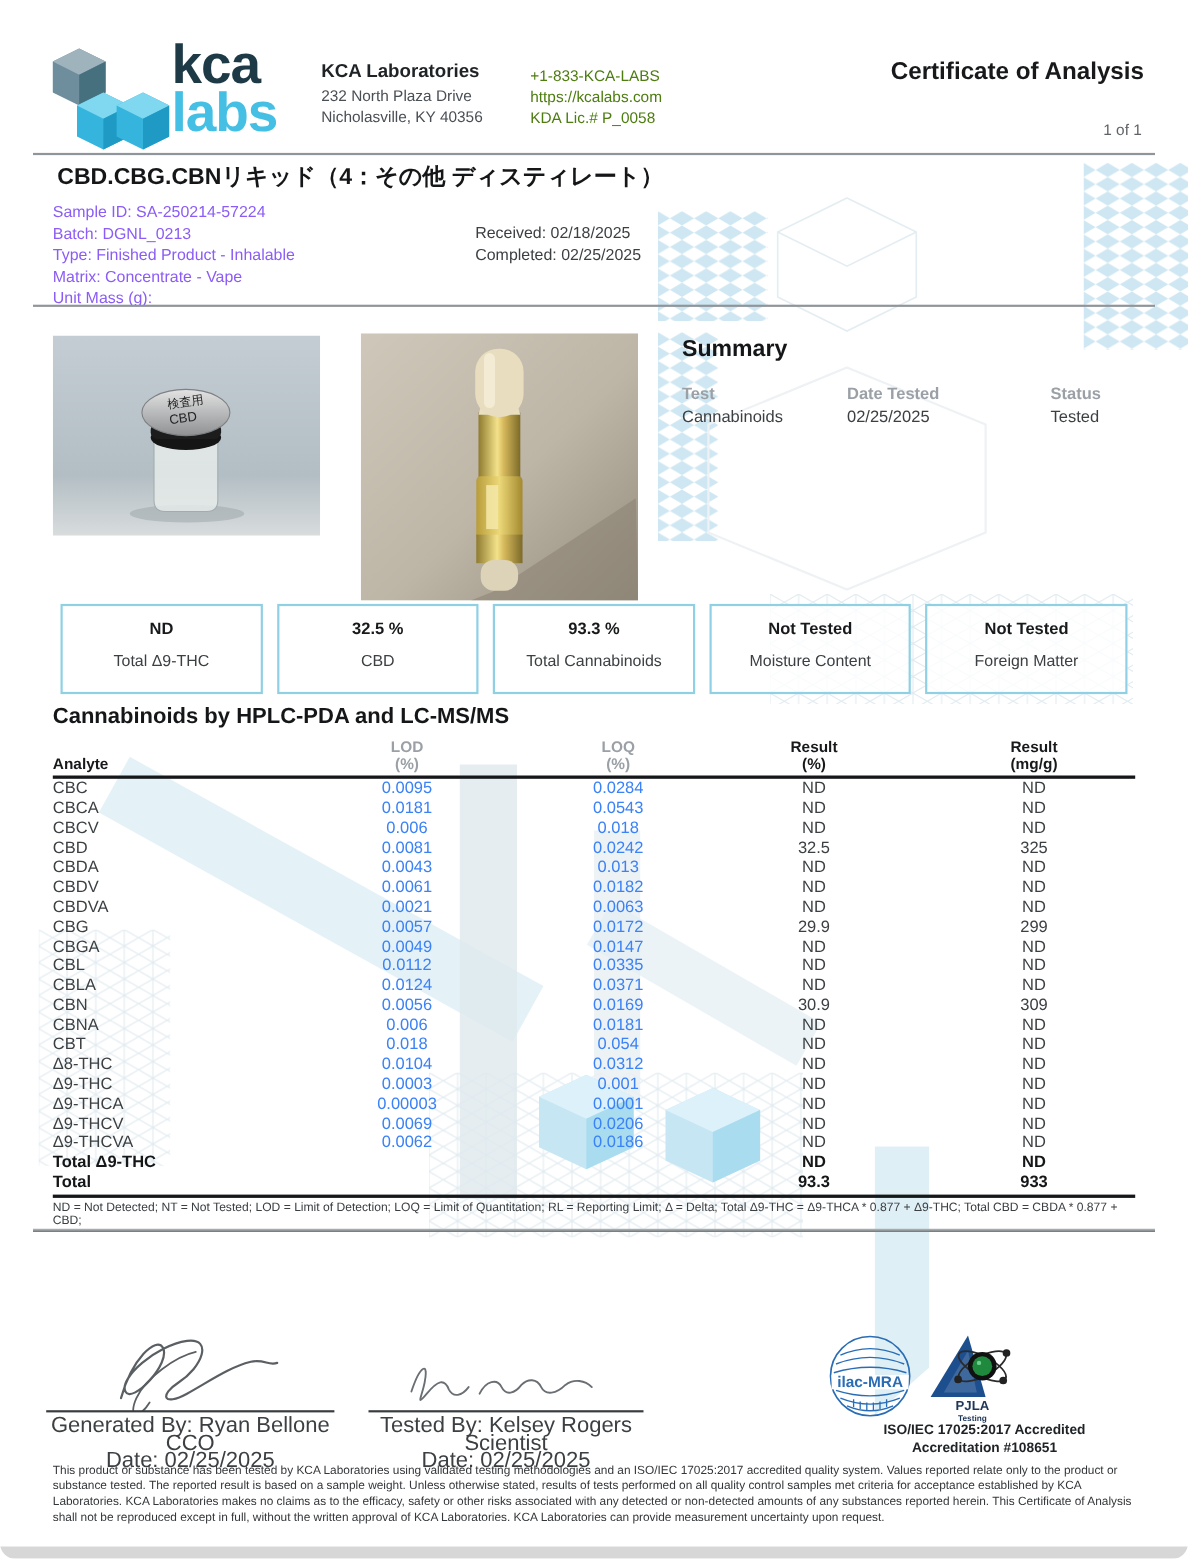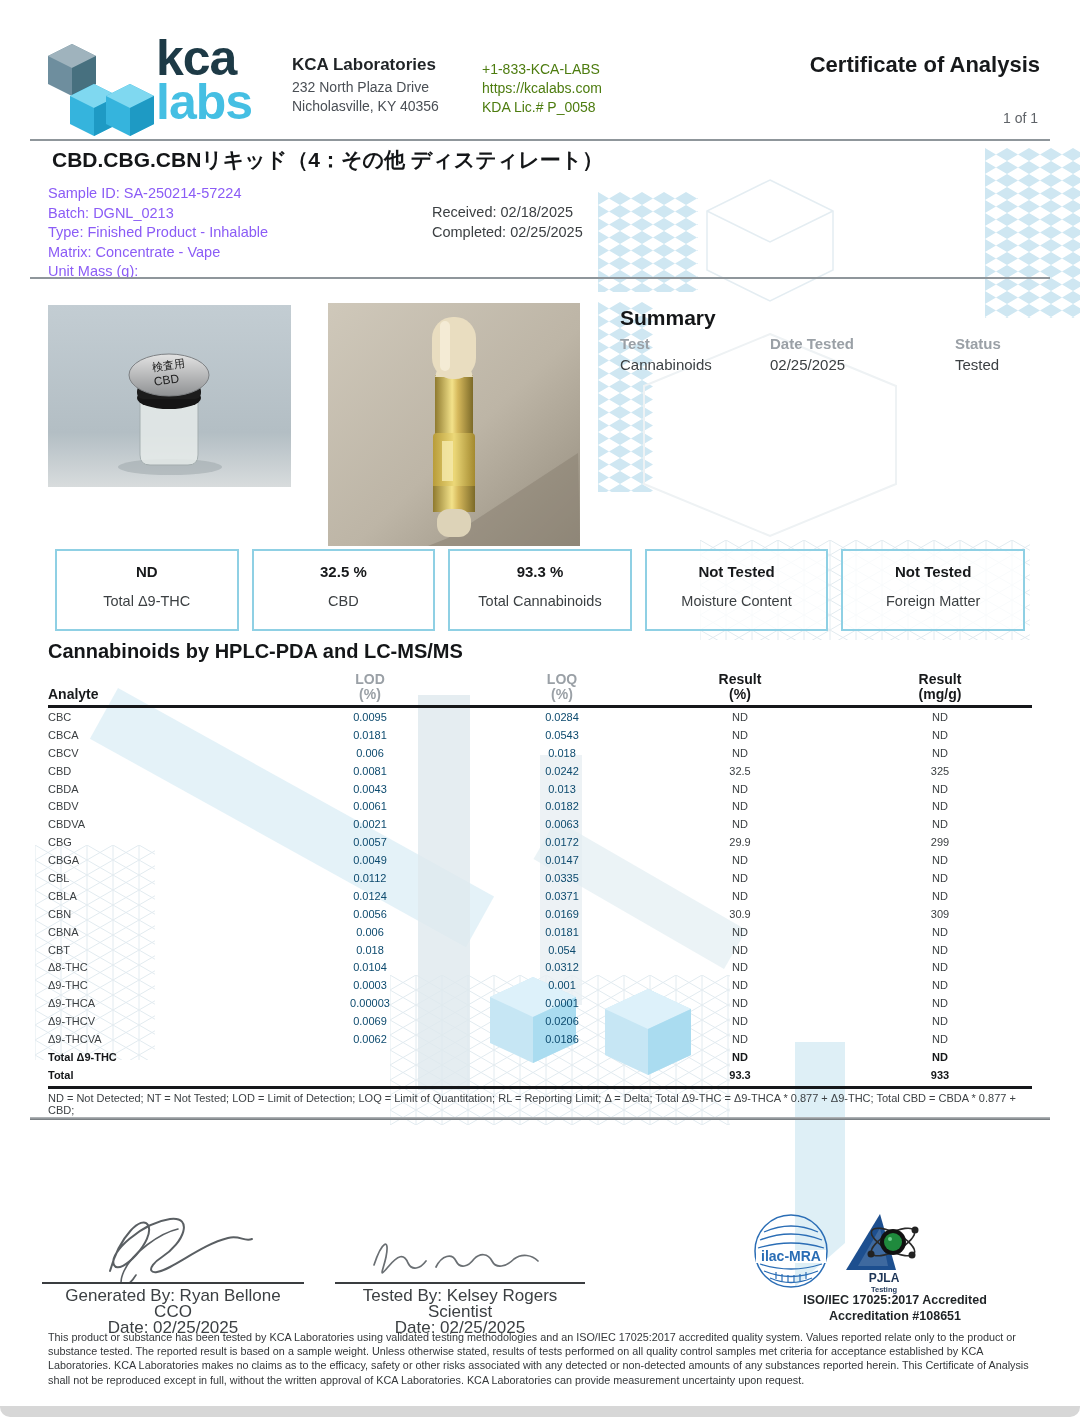--- a/index.html
+++ b/index.html
@@ -1,17 +1,17 @@
 <!DOCTYPE html>
 <html><head>
 <meta charset="utf-8">
 <style>
   html,body{margin:0;padding:0;background:#ffffff;}
   .page{position:relative;width:1080px;height:1417px;background:#fff;overflow:hidden;
-        font-family:"Liberation Sans", sans-serif;color:#2b2f33;border-radius:3px;}
+        font-family:"Liberation Sans", sans-serif;color:#2b2f33;border-radius:14px;}
   .abs{position:absolute;}
   .wm{position:absolute;z-index:0;pointer-events:none;}
   .content{position:absolute;inset:0;z-index:1;}
 
   
   .logo-text{left:156px;top:36px;font-weight:bold;letter-spacing:-1px;line-height:44px;font-size:50px;}
   .logo-kca{color:#1d3a46;display:block;}
   .logo-labs{color:#45bfe3;display:block;}
   .company{left:292px;top:55px;font-size:14px;color:#4a4f55;line-height:19px;}
   .company .name{font-size:17px;font-weight:bold;color:#1f2326;margin-bottom:4px;}
@@ -21,21 +21,21 @@
   .rule{left:30px;right:30px;height:2px;background:#8f969b;}
   .product-title{left:52px;top:146px;font-size:21px;font-weight:bold;color:#141618;}
   .sample-info{left:48px;top:184px;font-size:14.5px;color:#8b5cf6;line-height:19.5px;}
   .dates-info{left:432px;top:203px;font-size:14.5px;color:#3c4043;line-height:19.5px;}
 
   
   .photo{border:0;}
   
   .summary{left:620px;top:306px;width:420px;}
   .summary-title{font-size:21px;font-weight:bold;color:#141618;}
-  .summary-grid{display:grid;grid-template-columns:150px 185px 85px;margin-top:5px;font-size:15px;}
+  .summary-grid{display:grid;grid-template-columns:150px 185px 85px;margin-top:20px;font-size:15px;}
   .summary-grid .hdr{color:#9aa0a6;font-weight:bold;padding-bottom:4px;}
   .summary-grid .val{color:#3c4043;}
 
   
   .boxes{left:55px;top:549px;width:970px;display:flex;gap:13px;}
   .rbox{flex:1;height:66px;border:2px solid #8fd0e4;background:rgba(255,255,255,0.78);
         text-align:center;padding-top:12px;}
   .rbox .v{font-size:15px;font-weight:bold;color:#17191b;}
   .rbox .l{font-size:14.5px;color:#3c4043;margin-top:13px;line-height:17px;}
 
@@ -43,31 +43,31 @@
 
   
   .ctable{left:48px;top:672px;width:984px;}
   .thead{display:grid;grid-template-columns:200px 244px 140px 216px 184px;
          align-items:end;border-bottom:3px solid #15171a;padding-bottom:3px;font-size:14px;}
   .thead .c{text-align:center;line-height:15px;}
   .thead .a{text-align:left;font-weight:bold;color:#17191b;}
   .thead .muted{color:#9aa0a6;font-weight:bold;}
   .thead .strong{color:#17191b;font-weight:bold;}
   .trow{display:grid;grid-template-columns:200px 244px 140px 216px 184px;height:17.9px;
-        align-items:center;font-size:11px;}
+        align-items:center;font-size:15px;}
   .trow .analyte{color:#3c4043;}
-  .trow .num{text-align:center;color:#0c4a6e;}
+  .trow .num{text-align:center;color:#3b82f6;}
   .trow .res{text-align:center;color:#3c4043;}
   .trow.bold .analyte,.trow.bold .res{font-weight:bold;color:#141618;}
   .tbottom{border-bottom:3px solid #15171a;margin-top:2px;}
   .footnote{left:48px;top:1092px;width:986px;font-size:11px;color:#3c4043;}
   .rule3{left:30px;right:30px;top:1117px;height:3px;background:linear-gradient(#b9bdc0,#6f7478);}
 
   
-  .sig-block{text-align:center;font-size:17px;color:#3c4043;line-height:16px;}
+  .sig-block{text-align:center;font-size:20px;color:#3c4043;line-height:16px;}
   .sig-line{border-top:2px solid #3a3d40;margin-bottom:4px;}
   .accred-text{left:745px;top:1292px;width:300px;text-align:center;
                font-size:12.5px;font-weight:bold;color:#1f2326;line-height:16px;}
   .disclaimer{left:48px;top:1330px;width:988px;font-size:10.8px;color:#34373a;line-height:14.2px;}
   .bottom-strip{left:0;right:0;bottom:0;height:11px;background:#d7d7d7;
                 border-radius:0 0 10px 10px;}
 </style>
 </head>
 <body>
 

